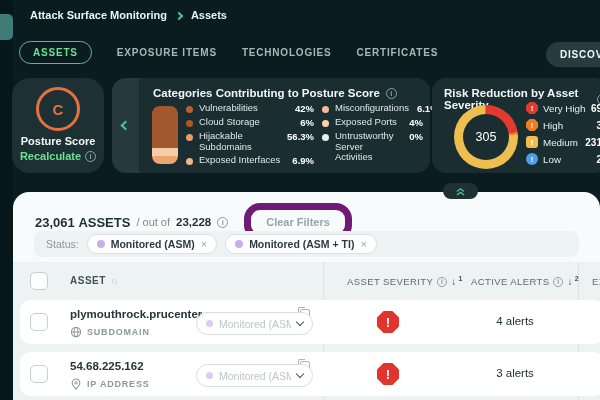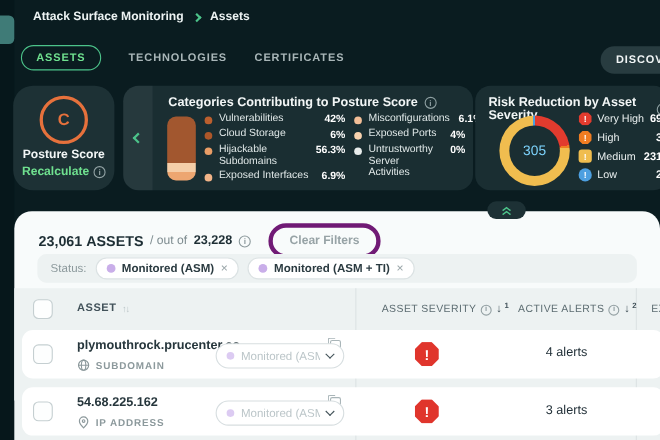--- a/index.html
+++ b/index.html
@@ -61,21 +61,21 @@
   .cat-pct { font-size:9.5px; font-weight:bold; color:#FFFFFF; margin-left:2px; }
   .d0{background:#BC5F2E}.d1{background:#AE5729}.d2{background:#E99D66}.d3{background:#F2B488}
   .d4{background:#F3BE97}.d5{background:#F8D2AE}.d6{background:#E9EDEC}
 
   .risk-panel { left:432px; top:78px; width:176px; height:95px; background:#1A2E32; border-radius:14px; }
   .risk-title { left:12px; top:9px; }
   .donut { left:22px; top:27px; width:64px; height:64px; border-radius:50%;
            background:conic-gradient(#E23B2E 0deg 81deg,#F07D22 81deg 85deg,#F0BD4F 85deg 357.5deg,#4D9FE0 357.5deg 360deg);
            display:flex; align-items:center; justify-content:center; }
   .donut-hole { width:46px; height:46px; border-radius:50%; background:#1A2E32;
-                display:flex; align-items:center; justify-content:center; color:#7dd3fc; font-size:12.5px; }
+                display:flex; align-items:center; justify-content:center; color:#ffffff; font-size:12.5px; }
   .risk-legend { left:94px; top:24px; width:76px; display:flex; flex-direction:column; gap:5px; }
   .risk-item { display:flex; align-items:center; gap:5px; }
   .risk-label { flex:1; font-size:9.8px; color:#E8EEEE; }
   .risk-val { font-size:10px; font-weight:bold; color:#FFF; }
   .sev-badge { width:12px; height:12px; display:flex; align-items:center; justify-content:center;
                color:#FFF; font-size:8px; font-weight:bold; flex:none; }
   .oct { clip-path:polygon(30% 0%,70% 0%,100% 30%,100% 70%,70% 100%,30% 100%,0% 70%,0% 30%); }
   .sq  { border-radius:3px; }
   .ci  { border-radius:50%; }
   .c-vh{background:#E23B2E}.c-h{background:#F07D22}.c-m{background:#F0BD4F}.c-l{background:#4D9FE0}
@@ -83,21 +83,21 @@
   .collapse-pill { left:443px; top:183px; width:35px; height:16px; background:#1D3135; border-radius:9px;
                    display:flex; align-items:center; justify-content:center; cursor:pointer; z-index:5; }
 
   
   .white-panel { left:13px; top:192px; width:587px; height:172px; background:#F8FBFB; border-radius:16px 16px 0 0; }
   .stats-row { left:22px; top:11px; display:flex; align-items:center; gap:6px; }
   .stat-count { font-size:13px; font-weight:bold; color:#1D2E34; }
   .stat-outof { font-size:11px; color:#7D8B8F; }
   .stat-total { font-size:11.5px; font-weight:bold; color:#1D2E34; }
   .stats-row .inf { color:#8C999C; }
-  .clear-btn { margin-left:10px; border:4px solid #701a75; border-radius:16px; background:#F8FBFB;
+  .clear-btn { margin-left:10px; border:7px solid #701a75; border-radius:16px; background:#F8FBFB;
                padding:6px 15px; font-size:11px; font-weight:bold; color:#97A3A6; cursor:pointer;
                font-family:"Liberation Sans",sans-serif; }
   .filter-bar { left:21px; top:39px; width:545px; height:26px; background:#EDF2F2; border-radius:8px;
                 display:flex; align-items:center; gap:8px; padding:0 12px; }
   .status-label { font-size:10.5px; color:#8C999C; }
   .chip { display:flex; align-items:center; gap:6px; background:#FFF; border:1px solid #DBE2E3;
           border-radius:13px; padding:3px 9px; cursor:pointer; }
   .chip-dot { width:8px; height:8px; border-radius:50%; background:#C9AEE9; }
   .chip-label { font-size:10.5px; font-weight:bold; color:#2B3B41; }
   .chip-x { font-size:11px; color:#9AA6A9; line-height:1; cursor:pointer; }
@@ -148,20 +148,21 @@
 <div class="abs left-tab"></div>
 
 <div class="abs breadcrumb">
   <span>Attack Surface Monitoring</span>
   <span class="crumb-chev"></span>
   <span>Assets</span>
 </div>
 
 <div class="abs tabbar">
   <span class="tab active">ASSETS</span>
+  <span class="tab">EXPOSURE ITEMS</span>
   <span class="tab">TECHNOLOGIES</span>
   <span class="tab">CERTIFICATES</span>
 </div>
 <div class="abs discovery-btn">DISCOVERY</div>
 
 <div class="abs posture-card">
   <div class="grade-circle">C</div>
   <div class="posture-title">Posture Score</div>
   <div class="posture-action">
     <span>Recalculate</span>

